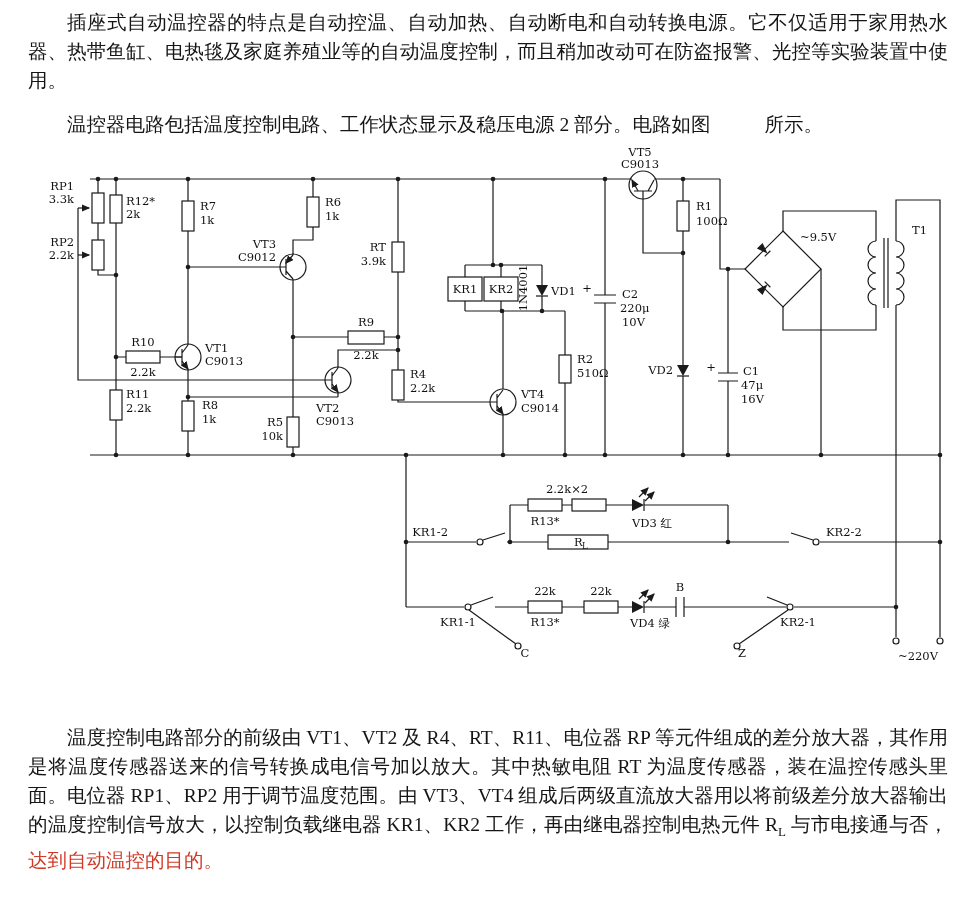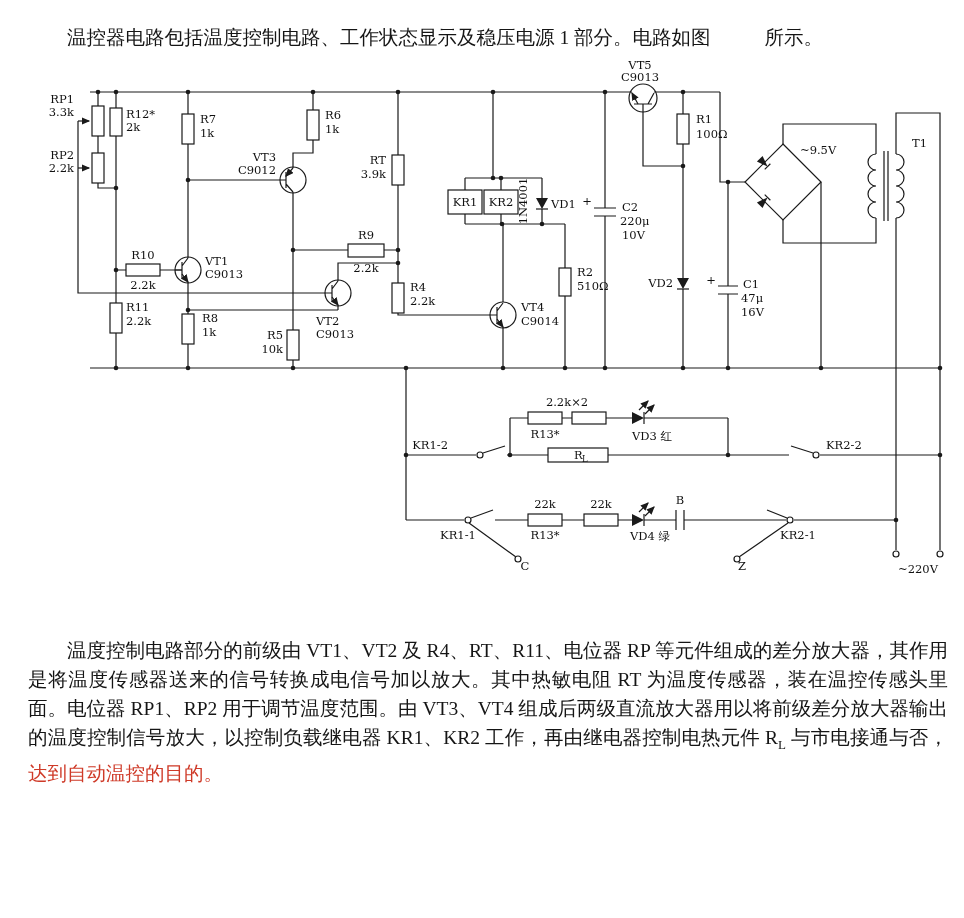--- a/index.html
+++ b/index.html
@@ -20,22 +20,23 @@
   .dot{fill:#1a1a1a;stroke:none;}
   .term{fill:#fff;stroke:#1a1a1a;stroke-width:1.2;}
   .lbl{font-family:"DejaVu Serif","Liberation Serif",serif;font-size:11.5px;fill:#111;}
   .lbl-s{font-family:"DejaVu Serif",serif;font-size:8.5px;fill:#111;}
 </style>
 </head>
 <body>
 
 <div class="page">
 
-
-  <p class="para p2"><span>温控器电路包括温度控制电路、工作状态显示及稳压电源 1 部分。电路如图</span><span class="gap"></span><span>所示。</span></p>
+  <p class="para"><span>插座式自动温控器的特点是自动控温、自动加热、自动断电和自动转换电源。它不仅适用于家用热水器、热带鱼缸、电热毯及家庭养殖业等的自动温度控制，而且稍加改动可在防盗报警、光控等实验装置中使用。</span></p>
+
+  <p class="para p2"><span>温控器电路包括温度控制电路、工作状态显示及稳压电源 2 部分。电路如图</span><span class="gap"></span><span>所示。</span></p>
 
   <svg class="circuit" width="964" height="552" viewBox="0 0 964 552" xmlns="http://www.w3.org/2000/svg">
     <defs>
       <marker id="ah" markerWidth="8" markerHeight="8" refX="6" refY="3" orient="auto">
         <path d="M0,0 L7,3 L0,6 Z" fill="#1a1a1a"></path>
       </marker>
     </defs>
 
     <g>
       <path class="w" d="M62,34H604 M626,34H692 M692,34V124H717 M793,124V310 M62,310H912 M755,86V66H848V96 M755,162V185H848V160 M868,96V55H912V492 M868,160V492"></path>

